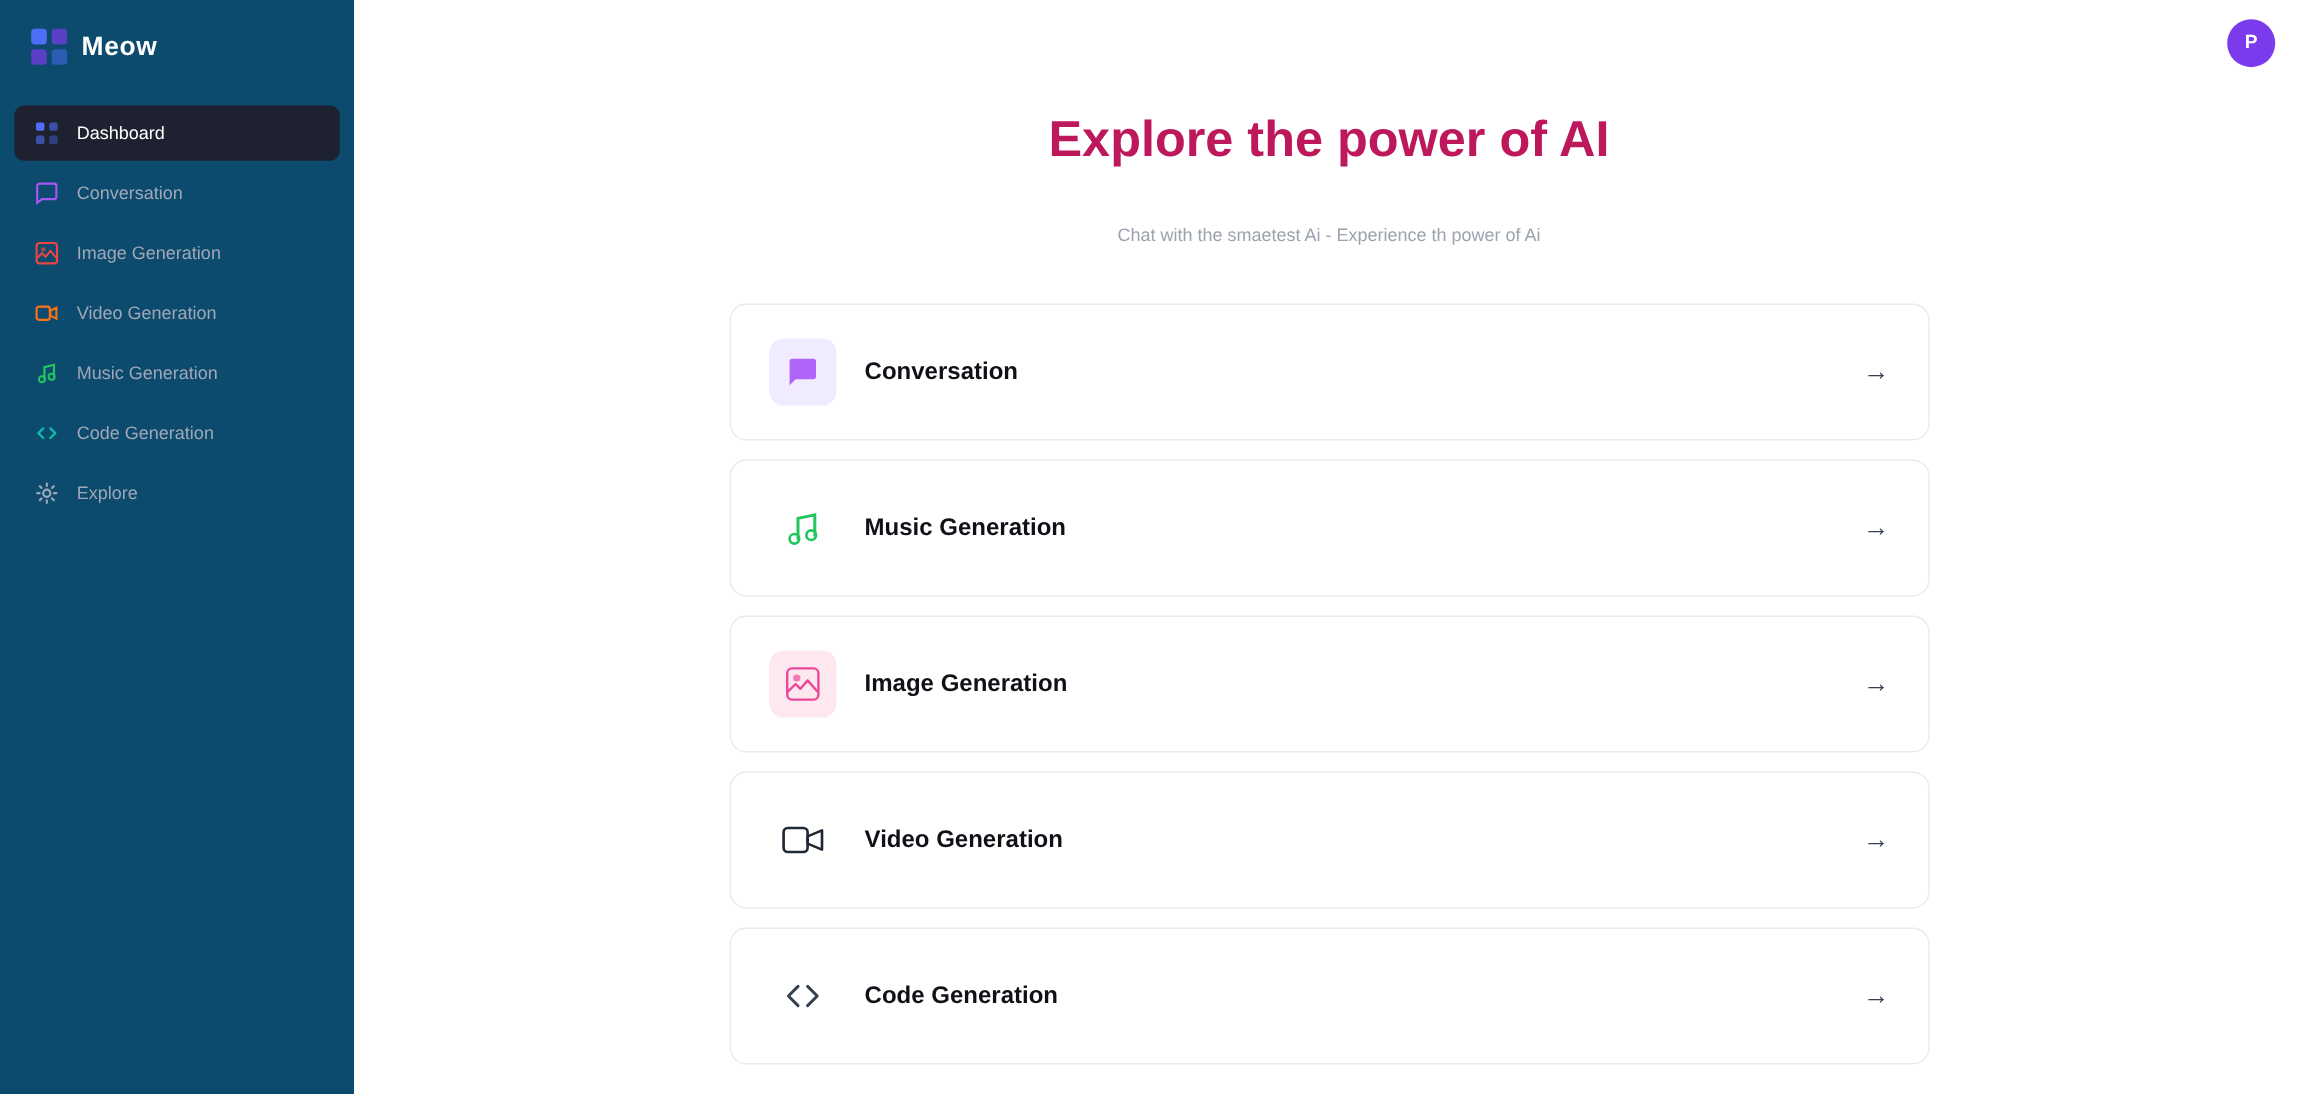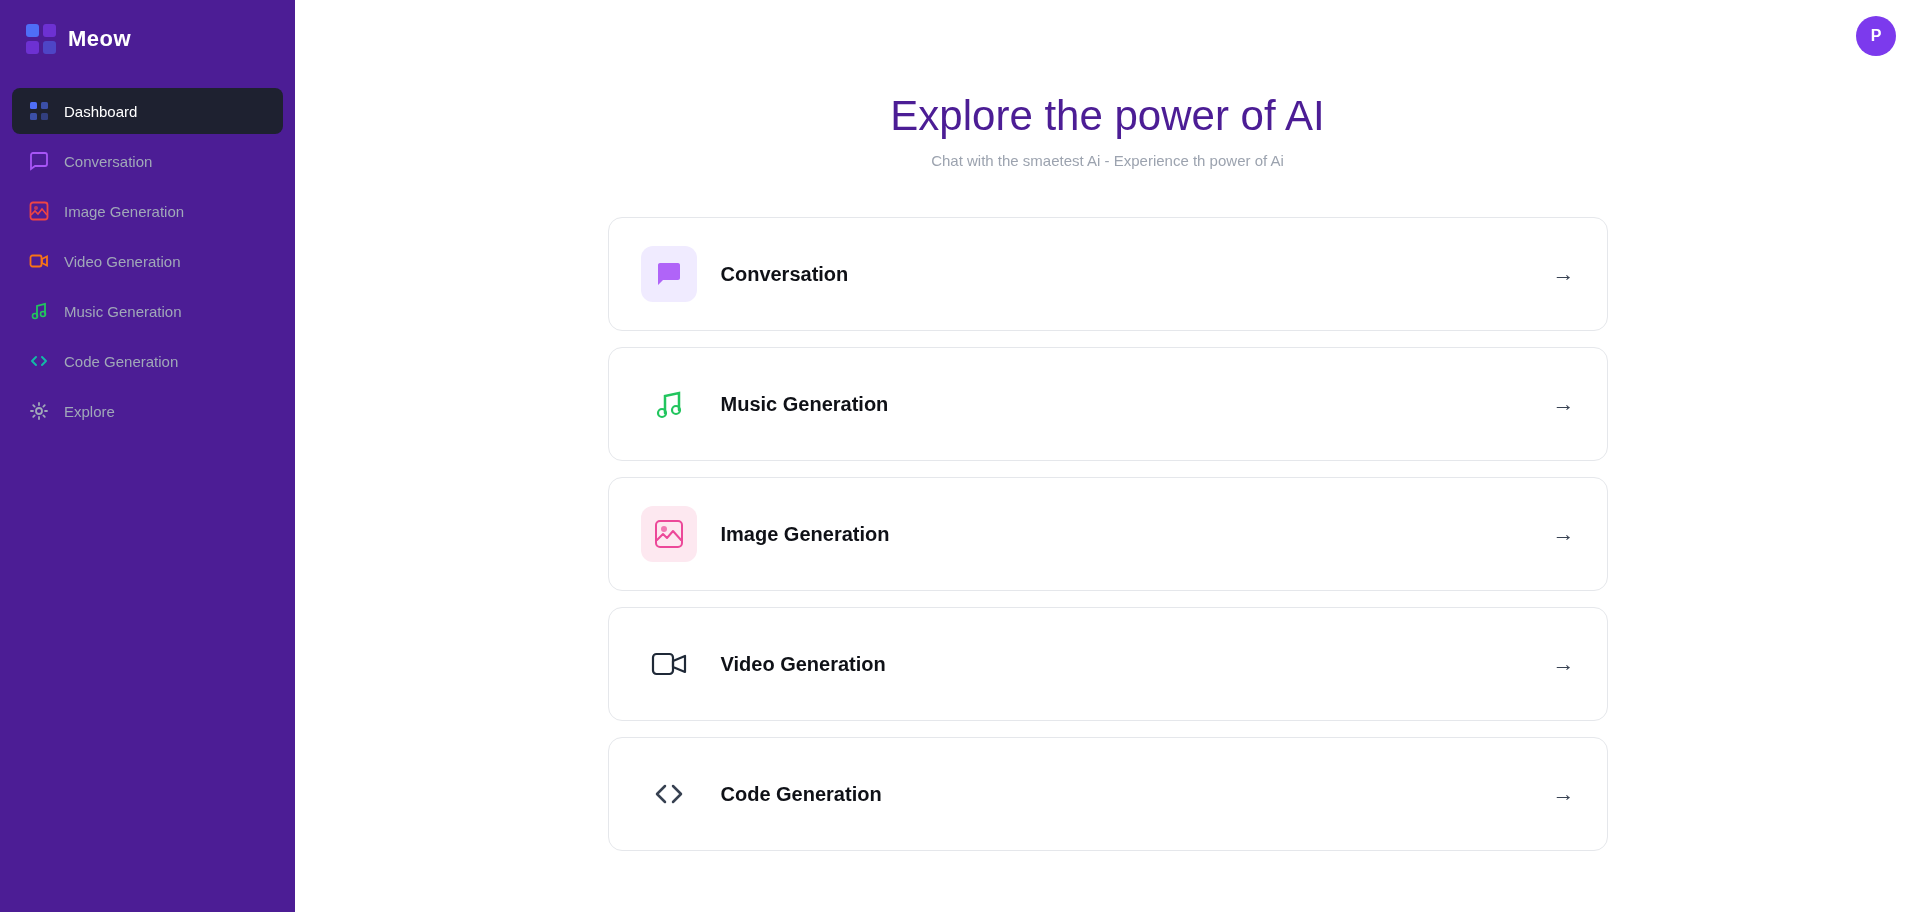--- a/index.html
+++ b/index.html
@@ -2,21 +2,21 @@
 <html><head>
   <meta charset="utf-8">
   <style>
     * { box-sizing: border-box; margin: 0; padding: 0; }
     body { font-family: -apple-system, BlinkMacSystemFont, 'Segoe UI', sans-serif; display: flex; height: 100vh; background: #f8f9fa; }
 
     
     .sidebar {
       width: 295px;
       min-width: 295px;
-      background: #4c1d95;
+      background: #0c4a6e;
       display: flex;
       flex-direction: column;
       padding: 0;
       height: 100vh;
     }
     .sidebar-header {
       display: flex;
       align-items: center;
       gap: 10px;
       padding: 22px 24px;
@@ -90,30 +90,31 @@
     }
     .content {
       flex: 1;
       display: flex;
       flex-direction: column;
       align-items: center;
       padding: 20px 80px 60px;
     }
     .page-title {
       font-size: 42px;
-      font-weight: 400;
-      color: #4c1d95;
+      font-weight: 700;
+      color: #be185d;
       margin-bottom: 12px;
       text-align: right;
     }
     .page-subtitle {
       font-size: 15px;
       color: #9ca3af;
       margin-bottom: 48px;
       text-align: right;
+      margin-top: 36px;
     }
     .cards-list {
       width: 100%;
       max-width: 1000px;
       display: flex;
       flex-direction: column;
       gap: 16px;
     }
     .card {
       display: flex;

